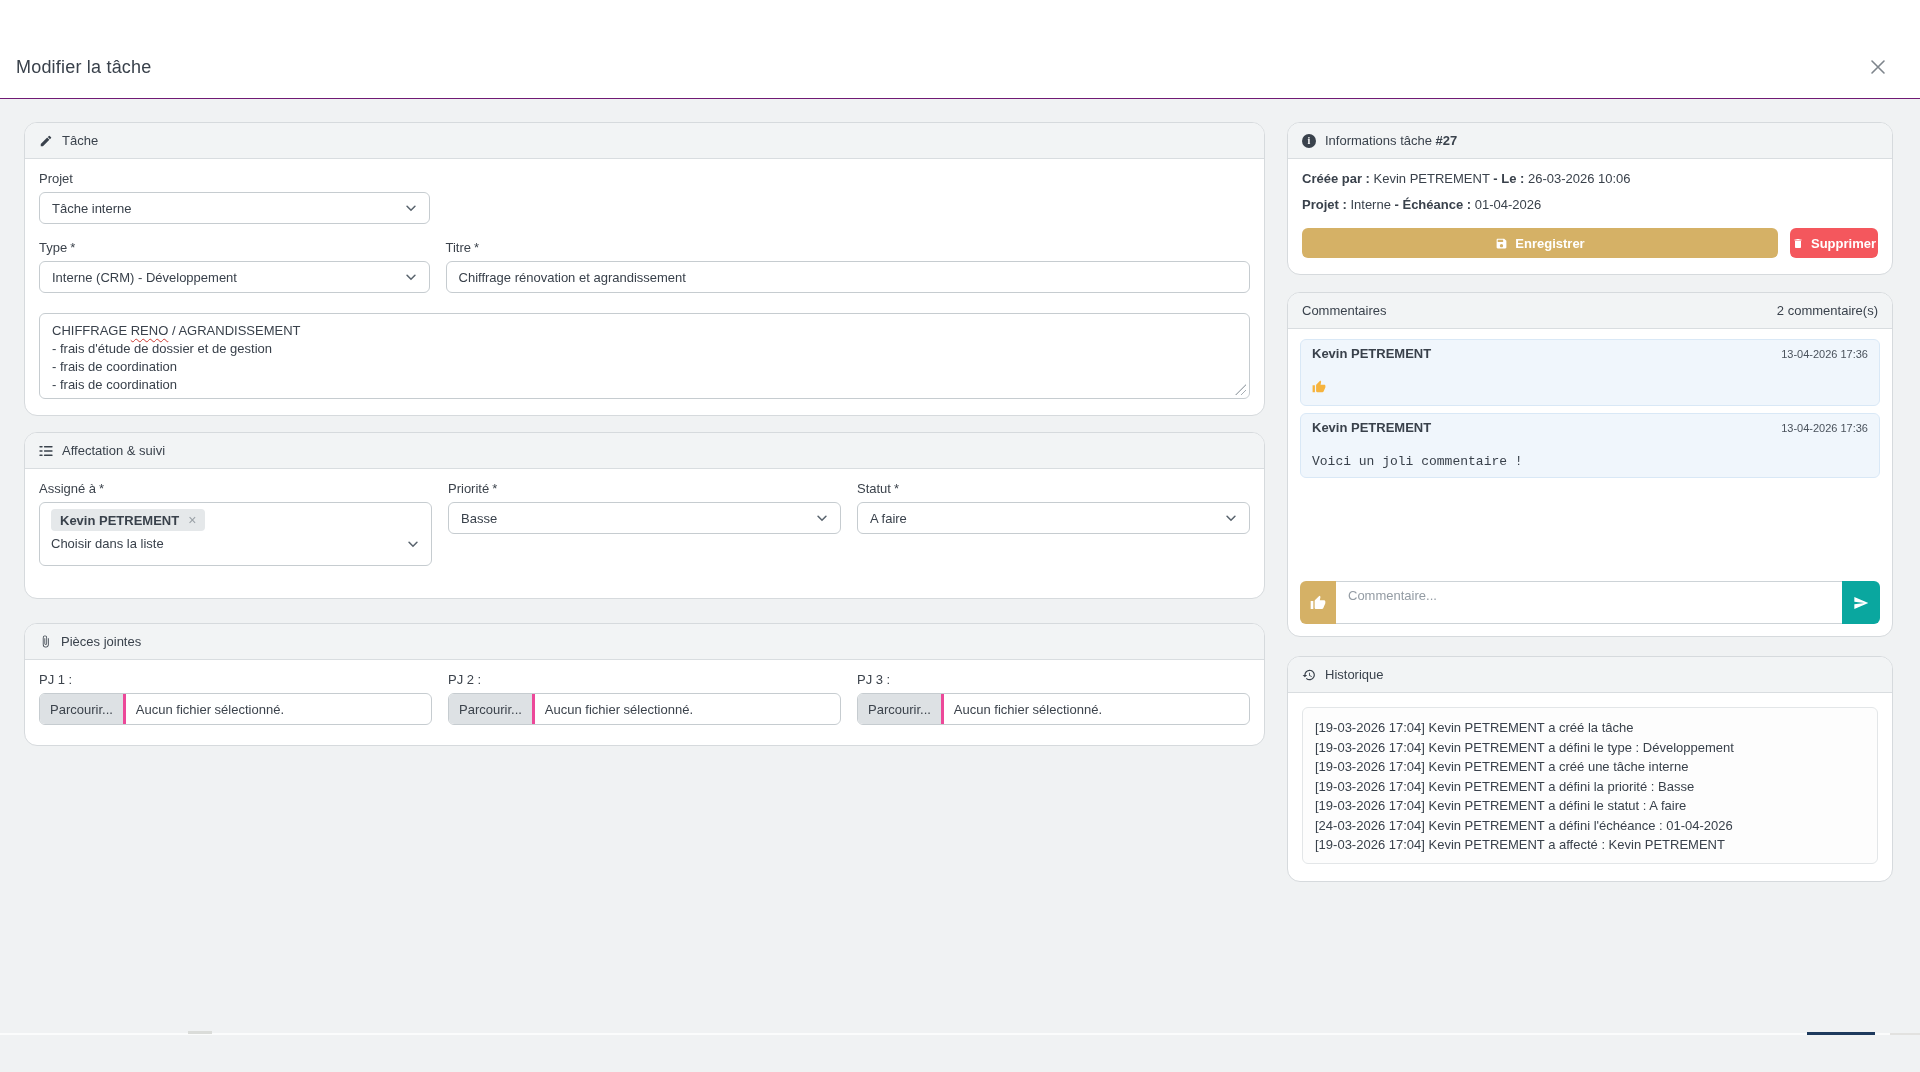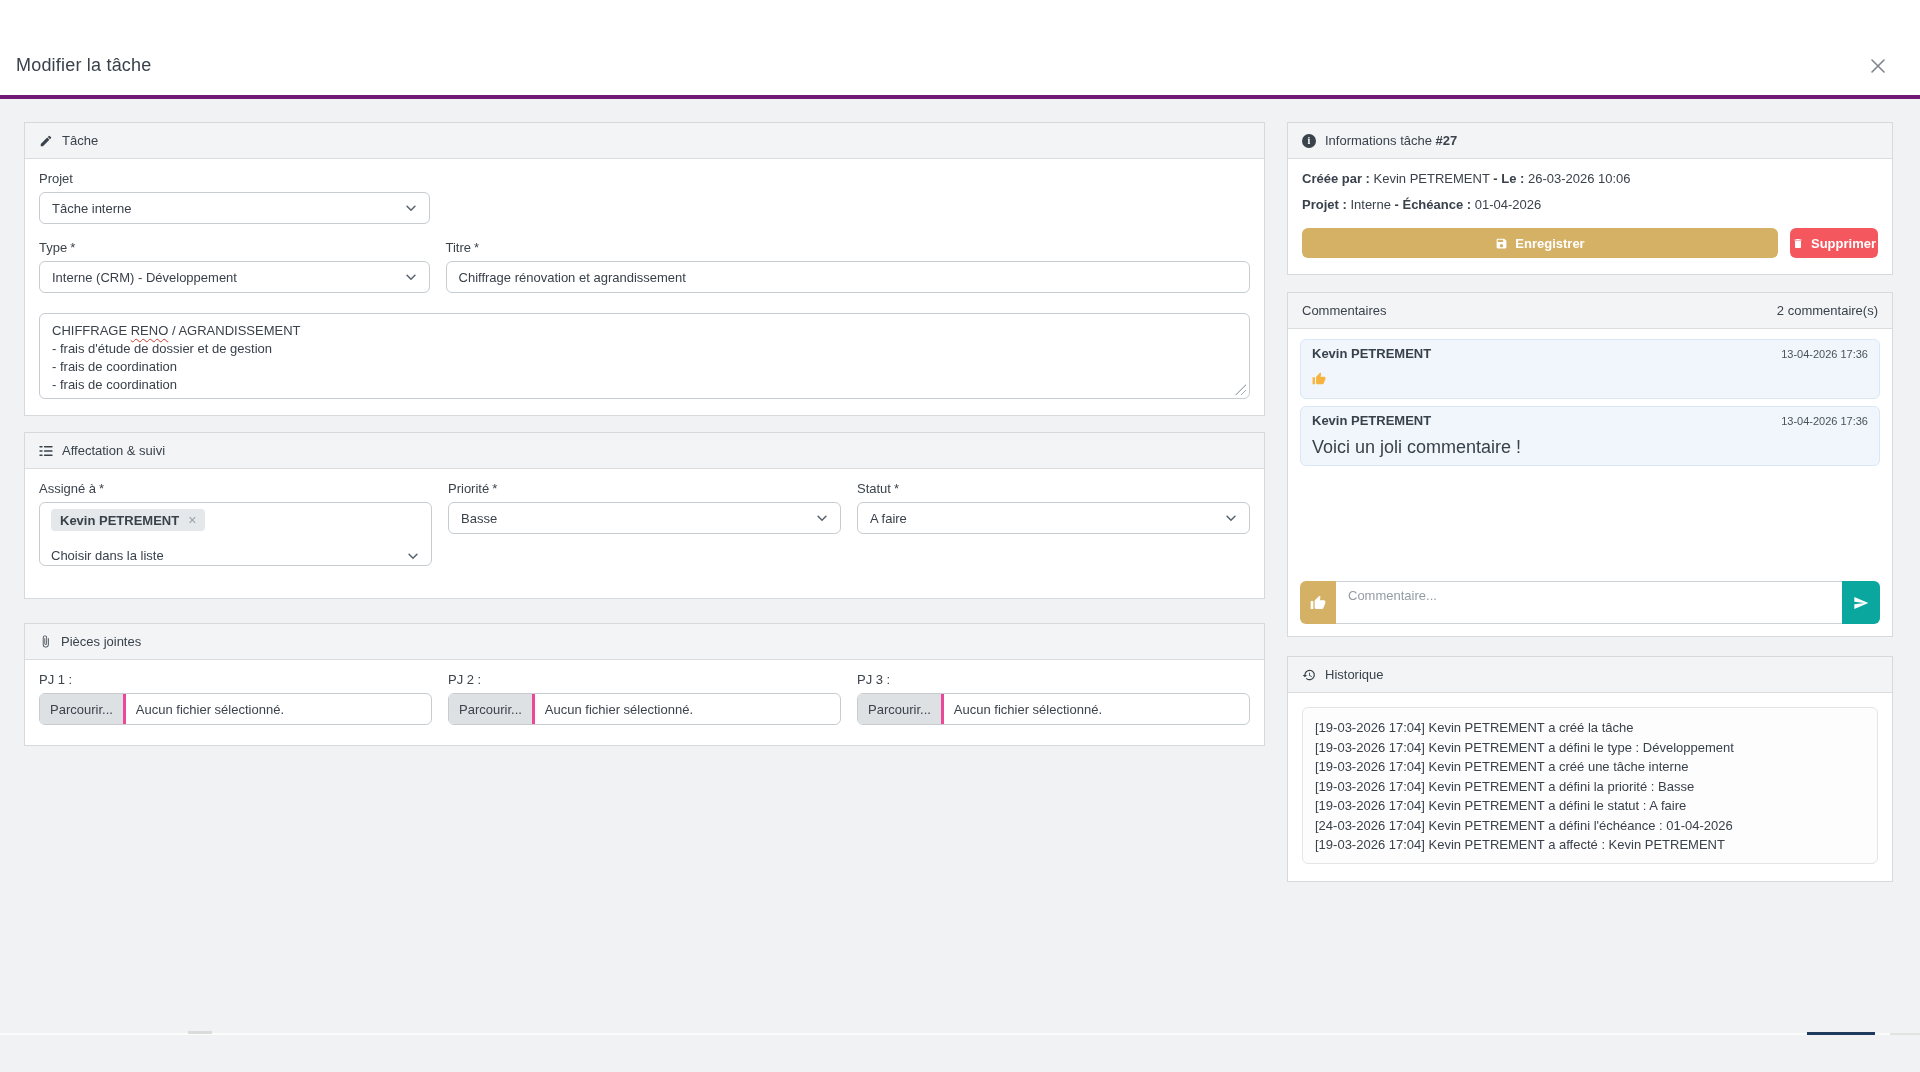--- a/index.html
+++ b/index.html
@@ -2,32 +2,32 @@
 <html><head>
 <meta charset="utf-8">
 <style>
   * { box-sizing: border-box; margin: 0; padding: 0; }
   html,body { width:1920px; height:1072px; }
   body { font-family:"Liberation Sans", sans-serif; color:#39414b; }
   .page { position:relative; width:1920px; height:1072px; background:#f0f2f3; overflow:hidden; }
 
   
   .modal-header { position:absolute; top:0; left:0; right:0; height:99px; background:#fff;
-    border-bottom:4px solid #701a75; display:flex; align-items:center; justify-content:space-between;
+    border-bottom:1px solid #701a75; display:flex; align-items:center; justify-content:space-between;
     padding:36px 30px 0 16px; }
   .modal-title { font-size:18px; font-weight:500; letter-spacing:.2px; }
   .close-btn { width:24px; height:24px; color:#7e858c; cursor:pointer; display:flex; align-items:center; justify-content:center; }
 
   
   .modal-body { position:absolute; top:100px; left:0; right:0; bottom:0; padding:22px 27px 0 24px; display:flex; gap:22px; }
   .col-left { width:1241px; flex:0 0 1241px; }
   .col-right { flex:1; }
 
   
-  .card { background:#fff; border:1px solid #d6dadd; border-radius:0; overflow:hidden; }
+  .card { background:#fff; border:1px solid #d6dadd; border-radius:13px; overflow:hidden; }
   .card-header { background:#f2f4f5; border-bottom:1px solid #d9dde0; padding:0 14px; height:36px;
     display:flex; align-items:center; gap:9px; font-size:13px; font-weight:500; color:#3a424c; }
   .card-header .hicon { display:flex; align-items:center; color:#3a424c; }
   .card-body { padding:12px 14px 16px; }
 
   .mb16 { margin-bottom:16px; } .mb24 { margin-bottom:24px; } .mb17 { margin-bottom:17px; } .mb19 { margin-bottom:19px; }
 
   
   .row { display:flex; gap:16px; }
   .col1 { flex:1; min-width:0; } .col2 { flex:2.06; min-width:0; }
@@ -45,21 +45,21 @@
   .wavy { text-decoration:underline; text-decoration-style:wavy; text-decoration-color:#cc3b33; text-decoration-thickness:1px; text-underline-offset:3px; }
   .resize-grip { position:absolute; right:3px; bottom:3px; width:11px; height:11px;
     background:repeating-linear-gradient(-45deg, transparent 0 3px, #a7aeb4 3px 4px);
     clip-path:polygon(100% 0, 100% 100%, 0 100%); }
 
   
   .assignee-box { height:64px; border:1px solid #c6ccd0; border-radius:6px; padding:6px 11px 5px; cursor:pointer; }
   .tag { display:inline-flex; align-items:center; gap:9px; background:#e5e8ea; border-radius:4px;
     padding:3px 9px; font-size:13px; font-weight:700; }
   .tag .tag-x { color:#9aa1a7; font-weight:400; font-size:14px; cursor:pointer; }
-  .assignee-bottom { display:flex; align-items:center; justify-content:space-between; margin-top:17px;
+  .assignee-bottom { display:flex; align-items:center; justify-content:space-between; margin-top:5px;
     font-size:13px; font-weight:500; }
   .assignee-bottom .chev { color:#5a646e; display:flex; }
 
   
   .filebox { display:flex; height:32px; border:1px solid #c6ccd0; border-radius:6px; overflow:hidden; background:#fff; }
   .filebtn { background:#dde1e4; border-right:3px solid #ec4899; padding:4px 10px; display:flex; align-items:center;
     font-size:13px; font-weight:500; color:#3c434c; cursor:pointer; white-space:nowrap; }
   .filestatus { display:flex; align-items:center; padding:0 10px; font-size:13px; color:#3c434c; white-space:nowrap; overflow:hidden; }
 
   
@@ -74,21 +74,21 @@
   .btn-delete { width:88px; background:#f4575d; }
 
   .cmt-card-header { justify-content:space-between; }
   .cmt-count { font-weight:500; }
   .comments-body { height:307px; display:flex; flex-direction:column; padding:10px 12px 12px; }
   .comment { background:#f0f6fc; border:1px solid #d9e8f6; border-radius:6px; padding:6px 11px 7px; }
   .comment + .comment { margin-top:7px; }
   .cmt-top { display:flex; justify-content:space-between; align-items:baseline; }
   .cmt-author { font-size:13px; font-weight:700; }
   .cmt-time { font-size:11px; color:#4a525c; }
-  .cmt-body { font-size:18px; margin-top:9px; min-height:16px; }
+  .cmt-body { font-size:13px; margin-top:19px; min-height:16px;font-family:Liberation Mono, monospace; }
   .thumb-gold { color:#f6b33d; display:inline-flex; }
   .spacer { flex:1; }
   .cmt-group { display:flex; height:43px; }
   .cmt-like { width:36px; background:#d5b166; border-radius:6px 0 0 6px; display:flex; align-items:center;
     justify-content:center; color:#fff; cursor:pointer; flex:0 0 36px; }
   .cmt-input { flex:1; border:1px solid #cdd3d7; border-left:none; border-right:none; padding:6px 12px 0;
     font-size:13px; font-family:"Liberation Sans", sans-serif; color:#39414b; resize:none; outline:none; }
   .cmt-input::placeholder { color:#949ca4; }
   .cmt-send { width:38px; background:#0aa79f; border-radius:0 6px 6px 0; display:flex; align-items:center;
     justify-content:center; color:#fff; cursor:pointer; flex:0 0 38px; }

